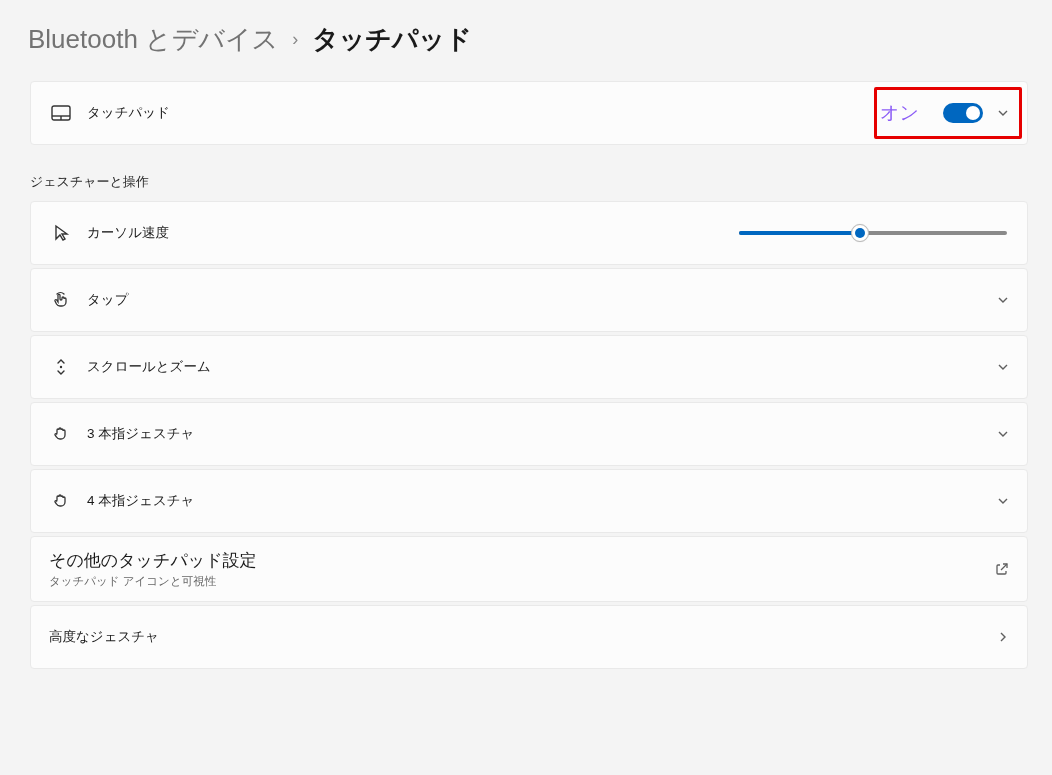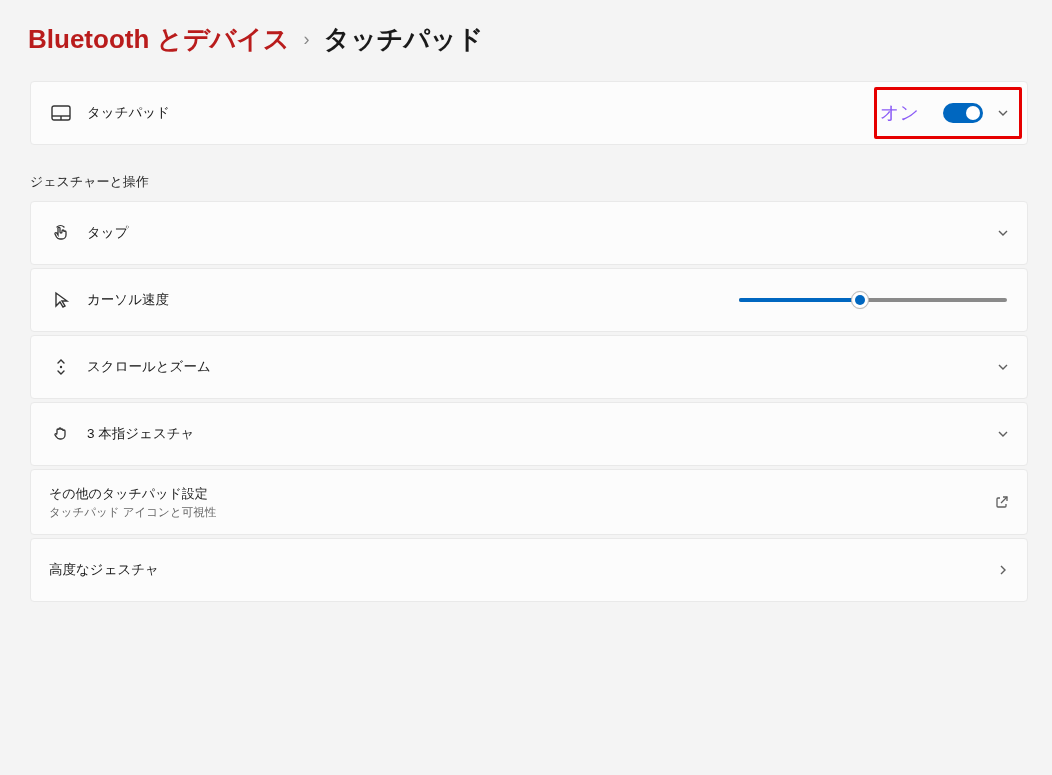--- a/index.html
+++ b/index.html
@@ -18,22 +18,22 @@
   .breadcrumb {
     display: flex;
     align-items: center;
     gap: 14px;
     font-size: 26px;
     font-weight: 600;
     margin-bottom: 24px;
     margin-left: -2px;
   }
   .breadcrumb .parent {
-    color: #b91c1c;
-    font-weight: 700;
+    color: #737373;
+    font-weight: 400;
     cursor: pointer;
   }
   .breadcrumb .sep {
     color: #888;
     font-size: 18px;
     font-weight: 400;
   }
   .breadcrumb .current {
     color: #1a1a1a;
     font-weight: 700;
@@ -149,21 +149,21 @@
     border-radius: 50%;
     background: #0067c0;
   }
   .card-stack .card { margin-bottom: 3px; }
   .section-gap { margin-top: 28px; }
   .sublabel-wrap {
     display: flex;
     flex-direction: column;
     gap: 2px;
   }
-  .sublabel-wrap .main { font-size: 13px; }
+  .sublabel-wrap .main { font-size: 17px; }
   .sublabel-wrap .sub { font-size: 11.5px; color: #666; }
   .card.short { height: 66px; }
 </style>
 </head>
 <body>
 
 <div class="content">
 
   <div class="breadcrumb">
     <span class="parent">Bluetooth とデバイス</span>
@@ -190,52 +190,52 @@
           <polyline points="2 4 6 8 10 4"></polyline>
         </svg>
     </span>
     <span class="highlight-box"></span>
   </div>
 
   <div class="section-title">ジェスチャーと操作</div>
 
   <div class="card-stack">
 
-    <div class="card clickable">
-      <span class="icon-slot">
-        <svg width="18" height="18" viewBox="0 0 18 18" fill="none" stroke="currentColor" stroke-width="1.3">
-          <path d="M8 4 v4 a1 1 0 0 0 2 0 v-1 a1 1 0 0 1 2 0 v1 a1 1 0 0 1 2 0 v3 a4 4 0 0 1 -4 4 h-2 a4 4 0 0 1 -3.5 -2 L3 10 a1 1 0 0 1 1.7 -1 L6 11 V5 a1 1 0 0 1 2 -1 Z"></path>
-          <path d="M5 3 a5 5 0 0 1 7 0" stroke-linecap="round"></path>
-        </svg>
-      </span>
-      <span class="card-label">タップ</span>
-      <span class="spacer"></span>
-      <span class="chevron">
-        <svg width="12" height="12" viewBox="0 0 12 12" fill="none" stroke="currentColor" stroke-width="1.4">
-            <polyline points="2 4 6 8 10 4"></polyline>
-          </svg>
-      </span>
-    </div>
-
     <div class="card">
       <span class="icon-slot">
         <svg width="18" height="18" viewBox="0 0 18 18" fill="none" stroke="currentColor" stroke-width="1.4">
           <path d="M4 2 L4 15 L8 11 L11 16 L13 15 L10 10 L15 10 Z"></path>
         </svg>
       </span>
       <span class="card-label">カーソル速度</span>
       <span class="spacer"></span>
       <div class="slider-track">
         <div class="slider-fill"></div>
         <div class="slider-thumb"></div>
       </div>
     </div>
 
     <div class="card clickable">
       <span class="icon-slot">
+        <svg width="18" height="18" viewBox="0 0 18 18" fill="none" stroke="currentColor" stroke-width="1.3">
+          <path d="M8 4 v4 a1 1 0 0 0 2 0 v-1 a1 1 0 0 1 2 0 v1 a1 1 0 0 1 2 0 v3 a4 4 0 0 1 -4 4 h-2 a4 4 0 0 1 -3.5 -2 L3 10 a1 1 0 0 1 1.7 -1 L6 11 V5 a1 1 0 0 1 2 -1 Z"></path>
+          <path d="M5 3 a5 5 0 0 1 7 0" stroke-linecap="round"></path>
+        </svg>
+      </span>
+      <span class="card-label">タップ</span>
+      <span class="spacer"></span>
+      <span class="chevron">
+        <svg width="12" height="12" viewBox="0 0 12 12" fill="none" stroke="currentColor" stroke-width="1.4">
+            <polyline points="2 4 6 8 10 4"></polyline>
+          </svg>
+      </span>
+    </div>
+
+    <div class="card clickable">
+      <span class="icon-slot">
         <svg width="14" height="18" viewBox="0 0 14 18" fill="none" stroke="currentColor" stroke-width="1.4" stroke-linecap="round">
           <polyline points="4 5 7 2 10 5"></polyline>
           <circle cx="7" cy="9" r="1.2" fill="currentColor" stroke="none"></circle>
           <polyline points="4 13 7 16 10 13"></polyline>
         </svg>
       </span>
       <span class="card-label">スクロールとズーム</span>
       <span class="spacer"></span>
       <span class="chevron">
         <svg width="12" height="12" viewBox="0 0 12 12" fill="none" stroke="currentColor" stroke-width="1.4">
@@ -252,20 +252,34 @@
       </span>
       <span class="card-label">3 本指ジェスチャ</span>
       <span class="spacer"></span>
       <span class="chevron">
         <svg width="12" height="12" viewBox="0 0 12 12" fill="none" stroke="currentColor" stroke-width="1.4">
             <polyline points="2 4 6 8 10 4"></polyline>
           </svg>
       </span>
     </div>
 
+    <div class="card clickable">
+      <span class="icon-slot">
+        <svg width="18" height="18" viewBox="0 0 18 18" fill="none" stroke="currentColor" stroke-width="1.3">
+          <path d="M5 8 V5 a1 1 0 0 1 2 0 V4 a1 1 0 0 1 2 0 V5 a1 1 0 0 1 2 0 V6 a1 1 0 0 1 2 0 v4 a4 4 0 0 1 -4 4 H8 a4 4 0 0 1 -3.5 -2 L3 10 a1 1 0 0 1 1.7 -1 Z"></path>
+        </svg>
+      </span>
+      <span class="card-label">4 本指ジェスチャ</span>
+      <span class="spacer"></span>
+      <span class="chevron">
+        <svg width="12" height="12" viewBox="0 0 12 12" fill="none" stroke="currentColor" stroke-width="1.4">
+            <polyline points="2 4 6 8 10 4"></polyline>
+          </svg>
+      </span>
+    </div>
 
   </div>
 
 
   <div class="card-stack">
     <div class="card short clickable">
       <div class="sublabel-wrap">
         <span class="main">その他のタッチパッド設定</span>
         <span class="sub">タッチパッド アイコンと可視性</span>
       </div>

